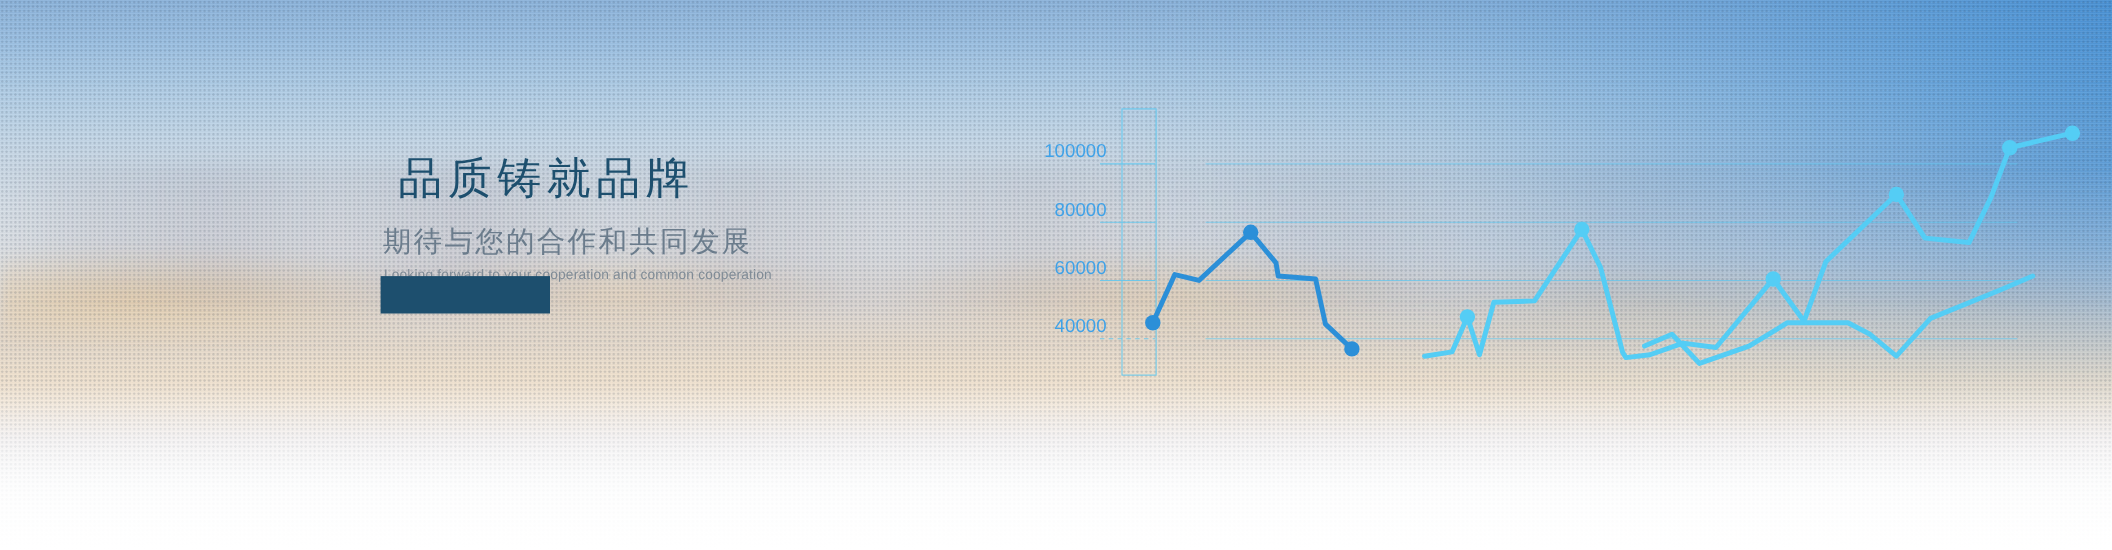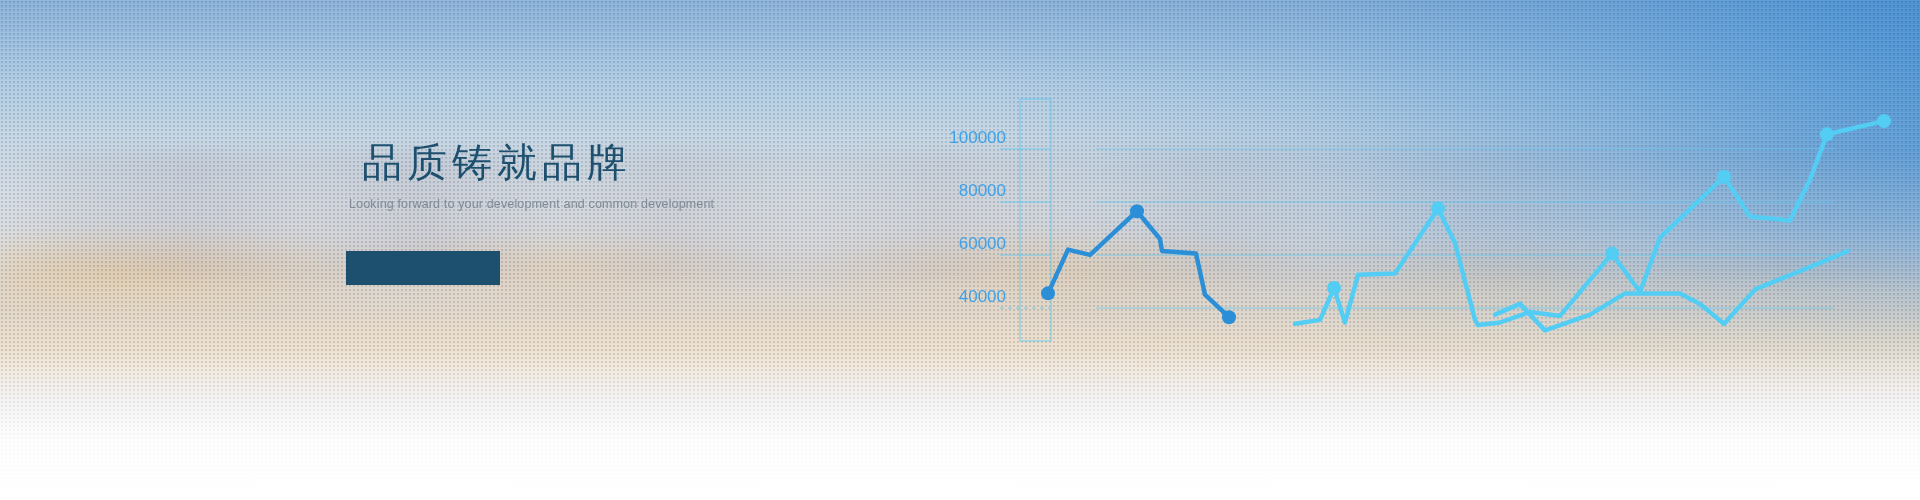--- a/index.html
+++ b/index.html
@@ -227,18 +227,19 @@
     <g id="chart-yticks">
         <text x="1006" y="143">100000</text>
         <text x="1006" y="196">80000</text>
         <text x="1006" y="249">60000</text>
         <text x="1006" y="302">40000</text>
       </g>
   </svg>
 
   <div class="copy">
     <h1 class="title">品质铸就品牌</h1>
-    <div class="subtitle-en">Looking forward to your development and common development</div>
+    <div class="subtitle">期待与您的合作和共同发展</div>
+    <div class="subtitle-en">Looking forward to your cooperation and common cooperation</div>
   </div>
 
   <button class="cta"></button>
 
 </div>
 
 </body></html>

